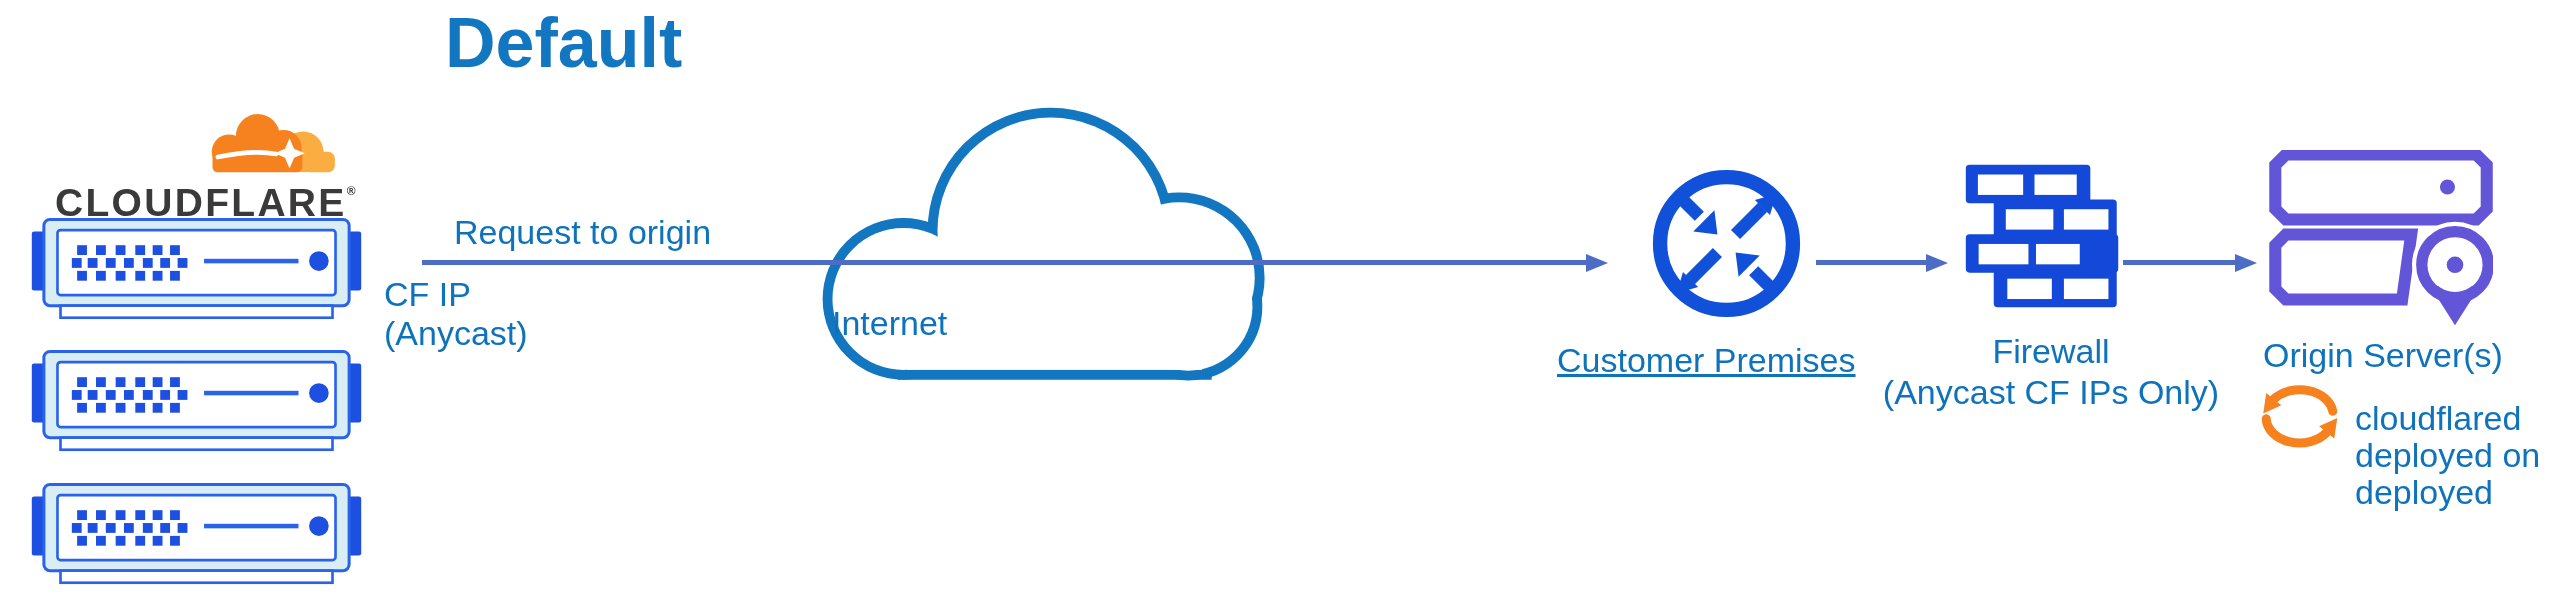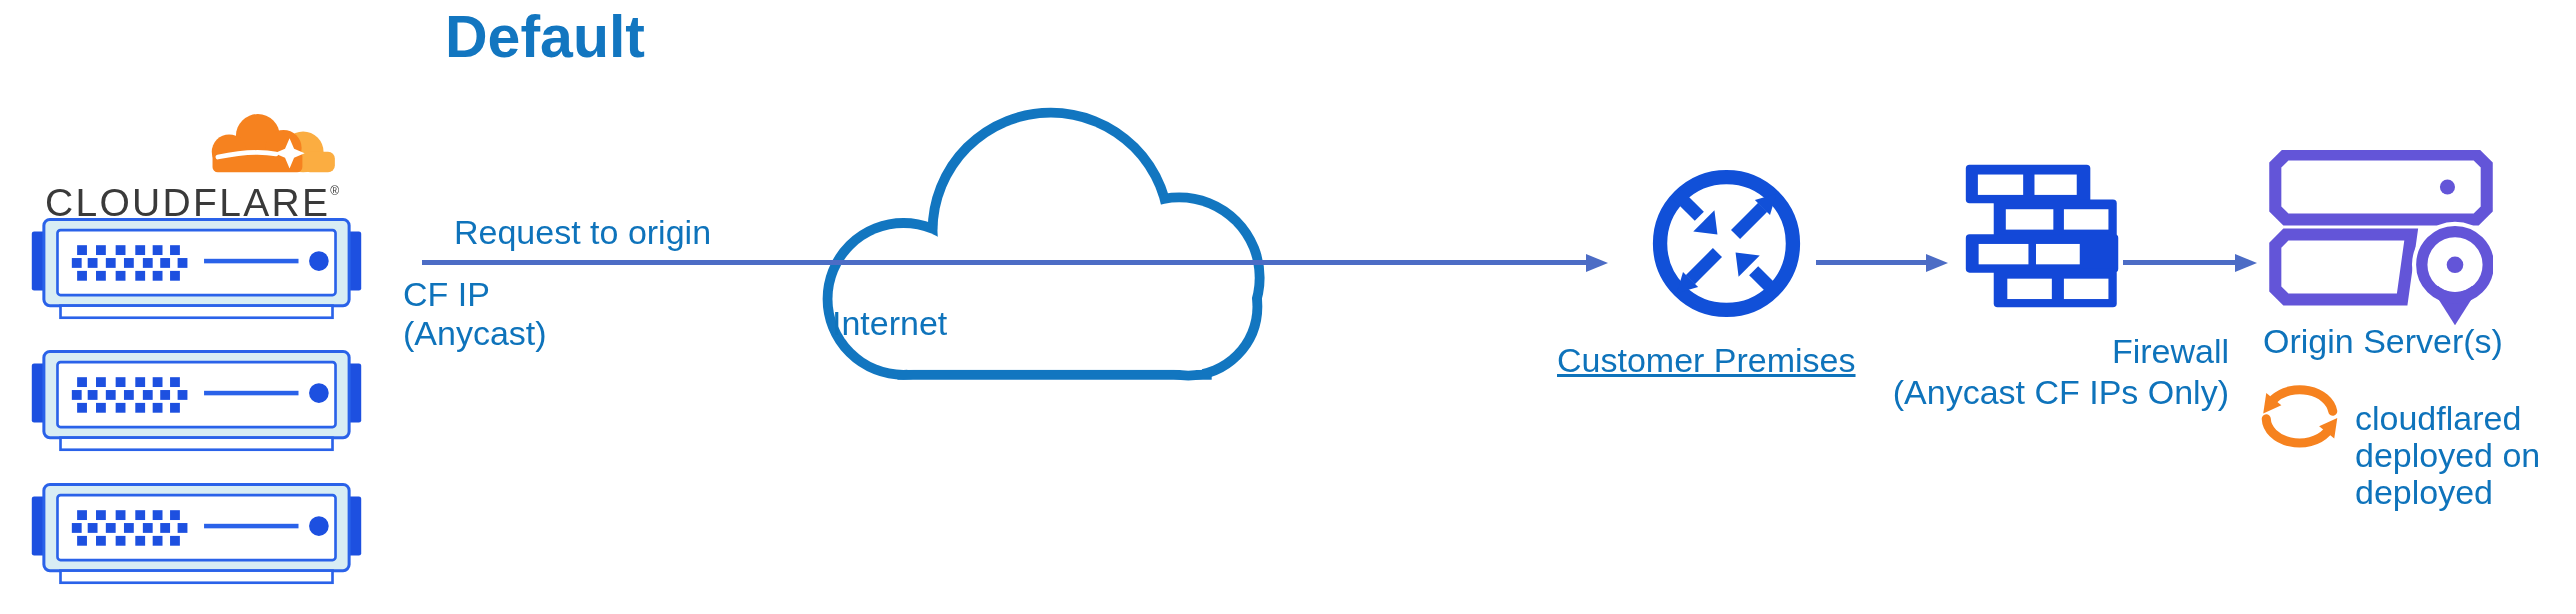--- a/index.html
+++ b/index.html
@@ -16,22 +16,22 @@
     --orange-light:#fbad41;
     --wordmark:#3a3a3a;
   }
   *{margin:0;padding:0;box-sizing:border-box;}
   html,body{background:#fff;}
   body{font-family:"Liberation Sans", sans-serif;}
   #canvas{position:relative;width:2576px;height:614px;background:#ffffff;overflow:hidden;}
   .abs{position:absolute;}
   .label{color:var(--text-blue);font-size:34px;line-height:39px;white-space:pre;}
   .label.wrap{white-space:normal;}
-  #title{left:445px;top:4.5px;font-size:59px;font-weight:600;color:var(--title-blue);line-height:1.1;}
-  #cf-wordmark{left:45px;top:183px;font-size:39px;font-weight:400;letter-spacing:2.3px;color:var(--wordmark);line-height:1;}
+  #title{left:445px;top:4.5px;font-size:70px;font-weight:600;color:var(--title-blue);line-height:1.1;}
+  #cf-wordmark{left:55px;top:183px;font-size:39px;font-weight:700;letter-spacing:2.3px;color:var(--wordmark);line-height:1;}
   #cf-wordmark sup{font-size:12px;vertical-align:21px;letter-spacing:0;}
   #logo-cloud{left:186px;top:108px;}
   .server{left:30px;width:333px;height:102px;}
   #server-1{top:218px;}
   #server-2{top:350px;}
   #server-3{top:483px;}
   #request-label{left:454px;top:213px;}
   .line{height:5.3px;background:var(--line-blue);top:260px;}
   #line-1{left:422px;width:1165px;}
   #line-2{left:1816px;width:110px;}
@@ -39,23 +39,23 @@
   .arrowhead{width:0;height:0;border-top:9px solid transparent;border-bottom:9px solid transparent;border-left:22px solid var(--line-blue);top:254px;}
   #arrowhead-1{left:1586px;}
   #arrowhead-2{left:1926px;}
   #arrowhead-3{left:2235px;}
   #internet-cloud{left:816px;top:104px;z-index:1;}
   .line,.arrowhead{z-index:2;}
   #internet-label{left:832px;top:304px;width:378px;z-index:3;}
   #cpe-icon{left:1651px;top:168px;}
   #cpe-label{left:1557px;top:341px;text-decoration:underline;}
   #firewall-icon{left:1956px;top:154px;}
-  #firewall-label{left:1873px;top:331px;width:356px;text-align:right;line-height:41px;}
+  #firewall-label{left:1873px;top:331px;width:356px;text-align:center;line-height:41px;}
   #origin-icon{left:2266px;top:150px;}
-  #origin-label{left:2263px;top:322px;}
+  #origin-label{left:2263px;top:336px;}
   #sync-icon{left:2254px;top:381px;}
   #cloudflared-label{left:2355px;top:400px;width:219px;line-height:37px;}
 </style>
 </head>
 <body>
 
 <div id="canvas">
 
   <div id="title" class="abs">Default</div>
 
@@ -113,21 +113,21 @@
       <use href="#sym-server"></use>
     </svg>
   <svg id="server-2" class="abs server" width="333" height="102" viewBox="0 0 440 135">
       <use href="#sym-server"></use>
     </svg>
   <svg id="server-3" class="abs server" width="333" height="102" viewBox="0 0 440 135">
       <use href="#sym-server"></use>
     </svg>
 
   <div id="request-label" class="abs label">Request to origin</div>
-  <div class="abs label" style="left:403px;top:275px;"><span>CF IP</span><br><span>(Anycast)</span></div>
+  <div class="abs label" style="left:384px;top:275px;"><span>CF IP</span><br><span>(Anycast)</span></div>
 
   <div id="line-1" class="abs line"></div>
   <div id="arrowhead-1" class="abs arrowhead"></div>
   <div id="line-2" class="abs line"></div>
   <div id="arrowhead-2" class="abs arrowhead"></div>
   <div id="line-3" class="abs line"></div>
   <div id="arrowhead-3" class="abs arrowhead"></div>
 
   <svg id="internet-cloud" class="abs" width="459" height="278" viewBox="0 0 606 368">
     <g stroke="#1276c0" stroke-width="26" fill="#ffffff">

